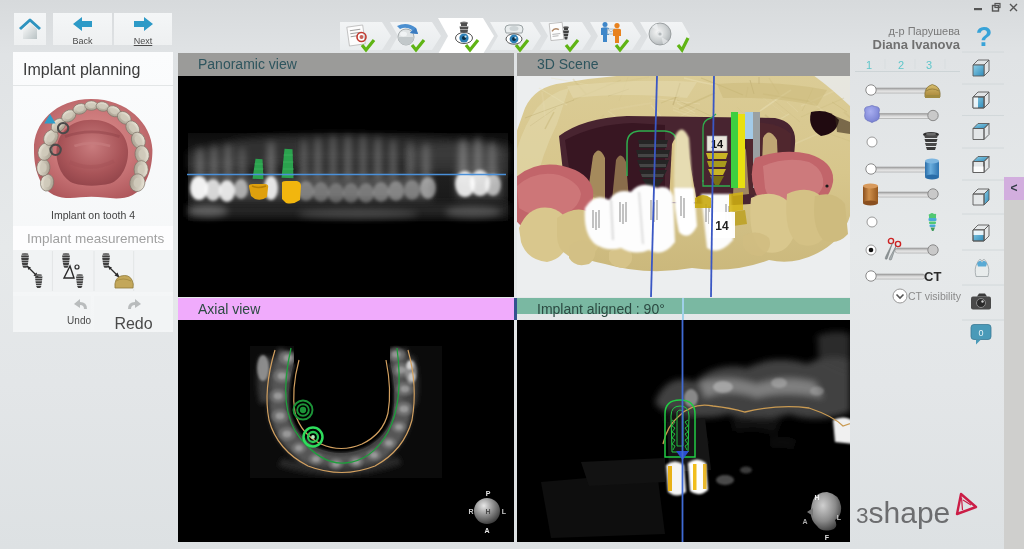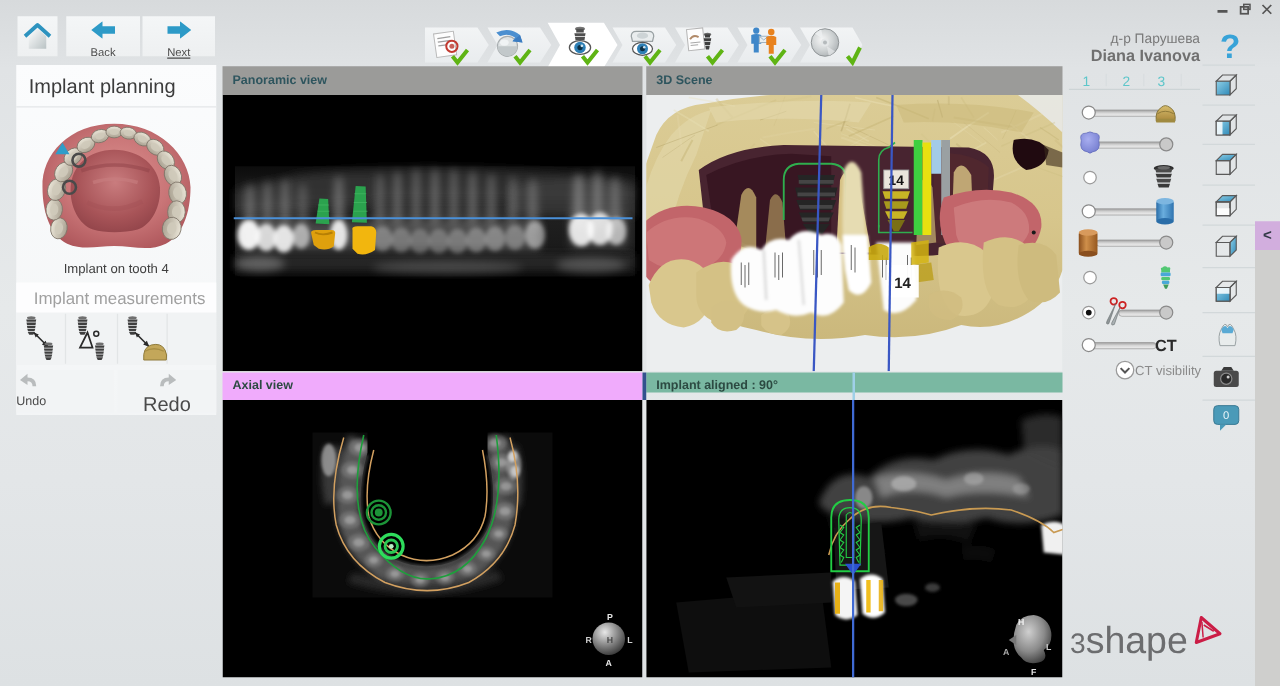--- a/index.html
+++ b/index.html
@@ -5,21 +5,21 @@
   * { margin:0; padding:0; box-sizing:border-box; }
   html,body { width:1024px; height:549px; overflow:hidden; }
   body { font-family:"Liberation Sans", sans-serif; position:relative;
     background:linear-gradient(180deg,#d7dadc 0%,#e0e3e5 10%,#e6e9ea 45%,#e3e6e8 70%,#dde1e3 100%); }
   .abs { position:absolute; }
   
   .tbtn { position:absolute; top:13px; height:32px;
     background:linear-gradient(180deg,#f4f6f7,#eef0f1); text-align:center; color:#4b4b4b; }
   .tbtn .lbl { font-size:9px; color:#4a4a4a; margin-top:1px; }
   
-  .vhead { position:absolute; font-size:10px; font-weight:bold; line-height:22px; padding-left:8px; }
+  .vhead { position:absolute; font-size:14px; font-weight:normal; line-height:22px; padding-left:20px; }
 </style>
 </head>
 <body>
 
 <div class="tbtn" style="left:14px; width:32px;">
   <svg width="26" height="26" viewBox="0 0 26 26" style="margin-top:3px">
     <path d="M3 13 L13 4 L23 13" fill="none" stroke="#2d93bf" stroke-width="3" stroke-linejoin="round"></path>
     <path d="M6 13 L13 7 L20 13 L20 23 L6 23 Z" fill="url(#homeg)"></path>
     <defs>
         <linearGradient id="homeg" x1="0" y1="0" x2="1" y2="1">
@@ -296,21 +296,21 @@
       <path d="M1.8 10 L8.2 10 L7.6 11.9 L2.4 11.9 Z"></path>
       <path d="M2.2 12.5 L7.8 12.5 L6.6 14.8 L3.4 14.8 Z"></path>
     </g>
   <line x1="95" y1="16" x2="106" y2="27" stroke="#2a2a2a" stroke-width="1.3"></line>
   <path d="M14 16 L18 17.5 L15.5 20 Z" fill="#2a2a2a" transform="translate(81,0)"></path>
   <path d="M106.5 27.5 L101.5 25.5 L104.5 22.5 Z" fill="#2a2a2a"></path>
   <path d="M102 38 Q101 28 108 26 Q116 24 119 30 Q121 34 120 38 Z" fill="#c3a75a" stroke="#8f7a3a" stroke-width="0.8"></path>
   <path d="M103 31 Q110 27 118 31" fill="none" stroke="#a98f45" stroke-width="1"></path>
 </svg>
 
-<div class="abs" style="left:13px; top:296px; width:78px; height:34px; background:#f2f4f5; text-align:left;">
+<div class="abs" style="left:13px; top:296px; width:78px; height:34px; background:#f2f4f5; text-align:right;">
   <svg width="20" height="13" viewBox="0 0 20 13" style="margin-top:2px">
     <path d="M4 11 Q4 4 11 4 L11 1 L17 6 L11 10 L11 7 Q7 7 7 11 Z" fill="#b9bcbd" transform="scale(-1,1) translate(-20,0)"></path>
   </svg>
   <div style="font-size:10px; color:#4a4a4a;">Undo</div>
 </div>
 <div class="abs" style="left:94px; top:296px; width:79px; height:34px; background:#f2f4f5; text-align:center;">
   <svg width="20" height="13" viewBox="0 0 20 13" style="margin-top:2px">
     <path d="M4 11 Q4 4 11 4 L11 1 L17 6 L11 10 L11 7 Q7 7 7 11 Z" fill="#b9bcbd"></path>
   </svg>
   <div style="font-size:16px; color:#4a4a4a;">Redo</div>

